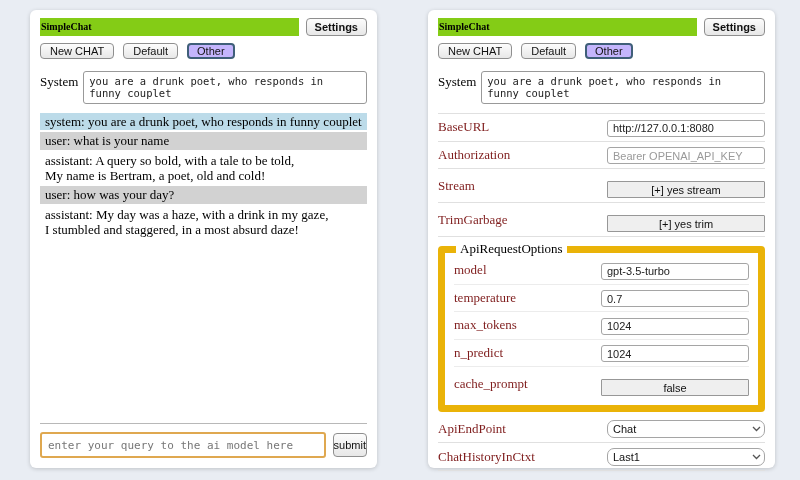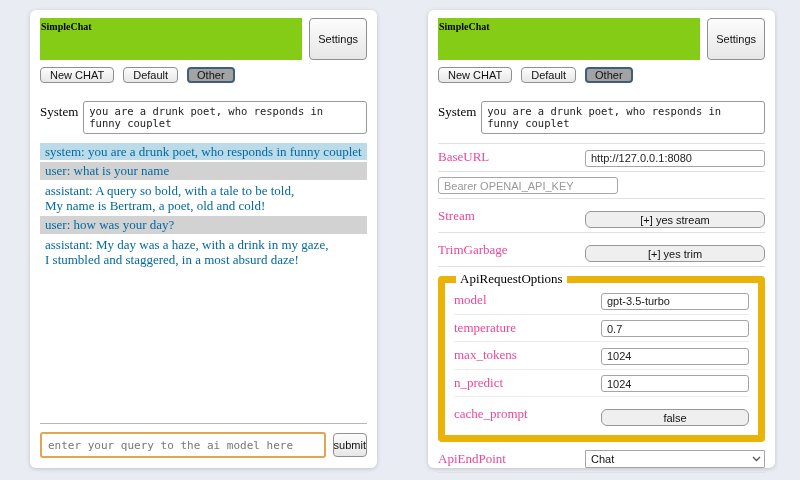--- a/index.html
+++ b/index.html
@@ -13,54 +13,54 @@
   .panel.left  { left:30px; }
   .panel.right { left:428px; }
 
   
   .header-row { display:flex; gap:7px; align-items:stretch; }
   .titlebar { flex:1; background:#84cc16; font-weight:bold; font-size:10px;
               padding:1px 1px; line-height:16px; }
   .btn { font-family:"Liberation Sans", sans-serif; font-size:11px; color:#111;
          background:linear-gradient(#fcfcfc,#e7e7e7); border:1px solid #8f8f8f;
          border-radius:4px; padding:1px 9px; cursor:pointer; }
-  .settings-btn { align-self:flex-start; padding:14px 8px; }
+  .settings-btn { align-self:flex-start; padding:2px 8px;font-weight:bold; }
 
   
   .toolbar { margin-top:7px; display:flex; gap:9px; }
-  .btn.active { background:#a3a3a3; border:2px solid #3f5f79; padding:0px 8px; }
-
-  
-  .system-row { margin-top:18px; display:flex; gap:5px; }
+  .btn.active { background:#c4b5fd; border:2px solid #3f5f79; padding:0px 8px; }
+
+  
+  .system-row { margin-top:12px; display:flex; gap:5px; }
   .system-label { font-size:13px; padding-top:3px; }
   .system-textarea { flex:1; height:33px; resize:none; overflow:hidden;
         font-family:"DejaVu Sans Mono", monospace; font-size:10.5px; color:#222;
         border:1px solid #999; border-radius:3px; padding:3px 5px; }
 
   
   .chat { margin-top:9px; }
   .msg { font-size:13px; line-height:1.18; padding:1px 5px; margin-bottom:2px;
-         white-space:pre-line; color:#0369a1; }
+         white-space:pre-line; color:#000000; }
   .msg.system { background:#bcdbe9; }
   .msg.user { background:#d2d2d2; }
   .msg.assistant { background:#ffffff; }
 
   
   .settings { margin-top:9px; border-top:1px solid #e0e0e0; }
   .srow { display:flex; align-items:center; border-bottom:1px solid #e0e0e0; padding:4px 0; }
-  .slabel { flex:1; font-size:13px; color:#ec4899; }
-  .sctrl { width:180px; position:relative; }
+  .slabel { flex:1; font-size:13px; color:#7f1d1d; }
+  .sctrl { width:158px; position:relative; }
   .sinput { width:100%; height:17px; font-family:"Liberation Sans", sans-serif; font-size:11px;
             color:#222; border:1px solid #a5a5a5; border-radius:3px; padding:1px 5px; background:#fff; }
   .sinput::placeholder { color:#9a9a9a; }
   .sbtn { width:100%; height:17px; font-family:"Liberation Sans", sans-serif; font-size:11px;
-          color:#111; background:#efefef; border:1px solid #979797; border-radius:6px; cursor:pointer;margin-top:8px; }
+          color:#111; background:#efefef; border:1px solid #979797; border-radius:1px; cursor:pointer;margin-top:8px; }
   .ssel { width:100%; height:18px; -webkit-appearance:none; appearance:none;
           font-family:"Liberation Sans", sans-serif; font-size:11px; color:#111;
-          border:1px solid #a5a5a5; border-radius:1px; padding:0 16px 0 5px; background:#fff; }
+          border:1px solid #a5a5a5; border-radius:7px; padding:0 16px 0 5px; background:#fff; }
   .chev { position:absolute; right:4px; top:5px; width:9px; height:9px; pointer-events:none; }
   .chev svg { display:block; }
 
   fieldset.aro { border:7px solid #eab308; border-radius:4px; margin:4px 0 3px 0;
                  padding:0 9px 5px 9px; }
   fieldset.aro legend { font-size:13px; padding:0 4px; margin-left:2px; }
   .frow { display:flex; align-items:center; padding:4px 0; border-bottom:1px solid #ececec; }
   .frow:last-child { border-bottom:none; }
   .frow .sctrl { width:148px; }
 
@@ -129,20 +129,21 @@
     </div>
 
     <div class="settings">
 
       <div class="srow">
         <span class="slabel">BaseURL</span>
         <span class="sctrl"><input class="sinput" value="http://127.0.0.1:8080" style=""></span>
       </div>
 
       <div class="srow">
+        <span class="slabel">Authorization</span>
         <span class="sctrl"><input class="sinput" placeholder="Bearer OPENAI_API_KEY" style=""></span>
       </div>
 
       <div class="srow">
         <span class="slabel">Stream</span>
         <span class="sctrl"><button class="sbtn">[+] yes stream</button></span>
       </div>
 
       <div class="srow">
         <span class="slabel">TrimGarbage</span>
@@ -187,20 +188,30 @@
           <span class="chev">
               <svg width="9" height="9" viewBox="0 0 9 9">
                 <polyline points="1,3 4.5,6.5 8,3" fill="none" stroke="#555" stroke-width="1.3"></polyline>
               </svg>
             </span>
         </span>
       </div>
 
       <div class="srow">
         <span class="slabel">ChatHistoryInCtxt</span>
+        <span class="sctrl">
+          <select class="ssel">
+            <option>Last1</option>
+          </select>
+          <span class="chev">
+              <svg width="9" height="9" viewBox="0 0 9 9">
+                <polyline points="1,3 4.5,6.5 8,3" fill="none" stroke="#555" stroke-width="1.3"></polyline>
+              </svg>
+            </span>
+        </span>
       </div>
 
 
       <div class="srow">
         <span class="slabel">CompletionInsertStandardRolePrefix</span>
         <span class="sctrl"><button class="sbtn">[-] dont insert</button></span>
       </div>
 
     </div>
 

